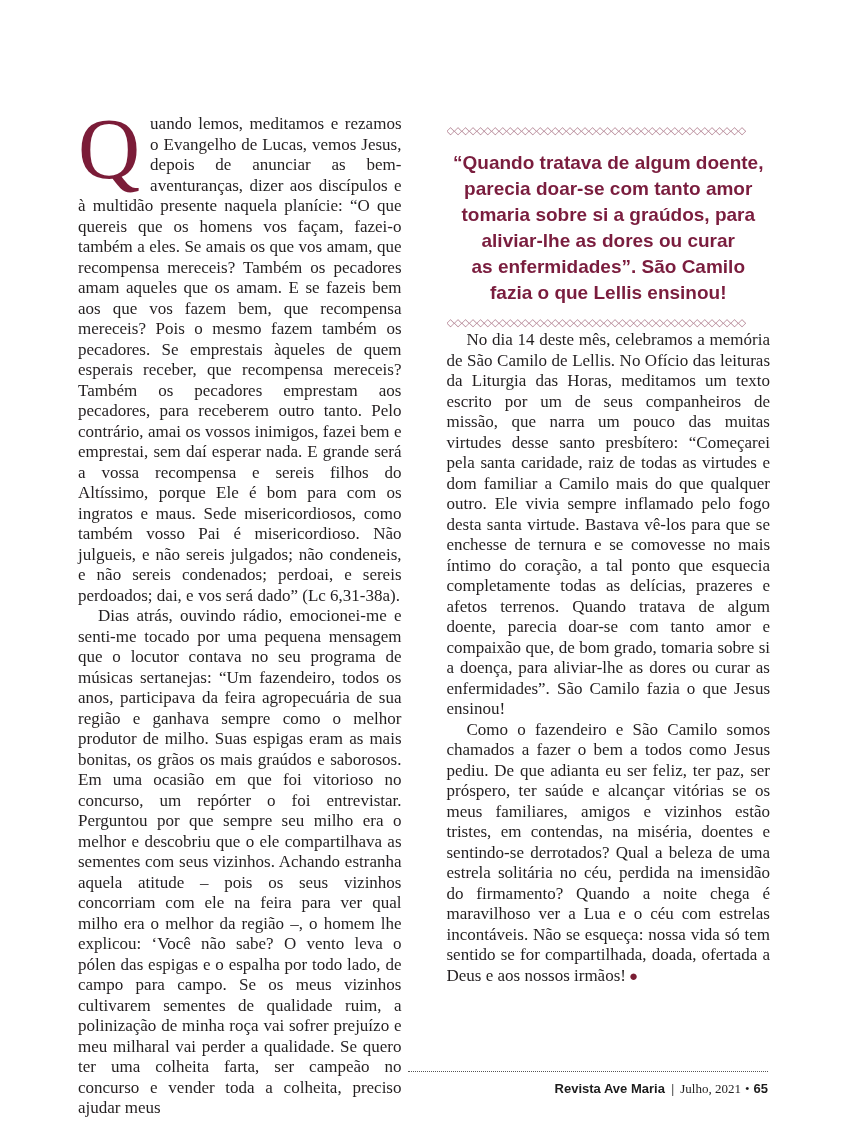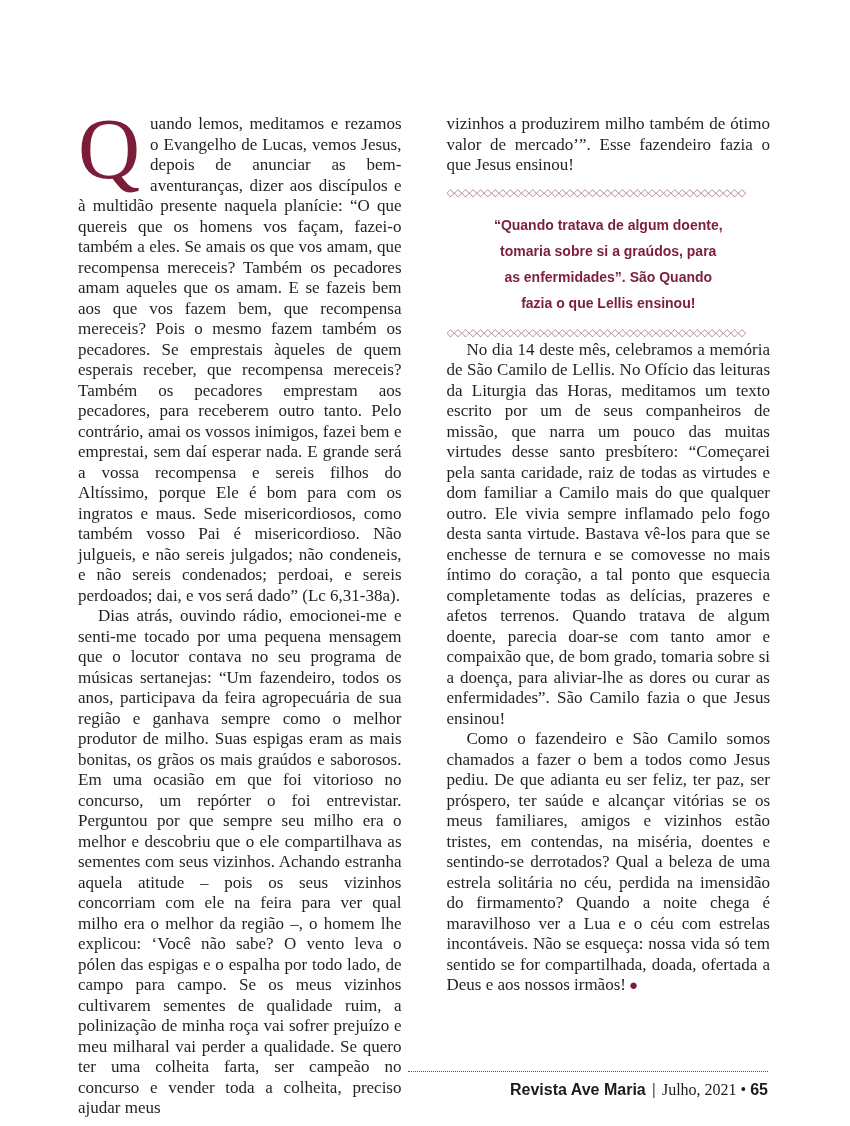--- a/index.html
+++ b/index.html
@@ -41,21 +41,21 @@
     letter-spacing:-0.6px;
     white-space:nowrap;
     overflow:hidden;
     text-align:left;
   }
   .pull-quote{
     margin:12px 0 10px 0;
     text-align:center;
     font-family:"Liberation Sans", sans-serif;
     font-weight:bold;
-    font-size:14px;
+    font-size:19px;
     line-height:26px;
     color:#7a1d3e;
   }
   .after-quote{margin-top:15px;}
   .para-gap{margin-top:0;}
   .end-mark{
     color:#7a1d34;
     font-size:15px;
     margin-left:3px;
     text-indent:0;
@@ -67,21 +67,21 @@
     right:82px;
     width:360px;
   }
   .footer-rule{
     border-top:1.5px dotted #555;
     height:0;
   }
   .footer-line{
     margin-top:9px;
     text-align:right;
-    font-size:16px;
+    font-size:13px;
     color:#1c1c1c;
     white-space:nowrap;
   }
   .footer-mag{
     font-family:"Liberation Sans", sans-serif;
     font-weight:bold;
   }
   .footer-div{
     color:#555;
     padding:0 6px;
@@ -100,28 +100,29 @@
 
 <div class="page">
   <div class="content">
 
     <div class="col">
       <p class="body"><span class="dropcap">Q</span><span>uando lemos, meditamos e rezamos o Evangelho de Lucas, vemos Jesus, depois de anunciar as bem-aventuranças, dizer aos discípulos e à multidão presente naquela planície: “O que quereis que os homens vos façam, fazei-o também a eles. Se amais os que vos amam, que recompensa mereceis? Também os pecadores amam aqueles que os amam. E se fazeis bem aos que vos fazem bem, que recompensa mereceis? Pois o mesmo fazem também os pecadores. Se emprestais àqueles de quem esperais receber, que recompensa mereceis? Também os pecadores emprestam aos pecadores, para receberem outro tanto. Pelo contrário, amai os vossos inimigos, fazei bem e emprestai, sem daí esperar nada. E grande será a vossa recompensa e sereis filhos do Altíssimo, porque Ele é bom para com os ingratos e maus. Sede misericordiosos, como também vosso Pai é misericordioso. Não julgueis, e não sereis julgados; não condeneis, e não sereis condenados; perdoai, e sereis perdoados; dai, e vos será dado” (Lc 6,31-38a).</span></p>
       <p class="body indent para-gap">Dias atrás, ouvindo rádio, emocionei-me e senti-me tocado por uma pequena mensagem que o locutor contava no seu programa de músicas sertanejas: “Um fazendeiro, todos os anos, participava da feira agropecuária de sua região e ganhava sempre como o melhor produtor de milho. Suas espigas eram as mais bonitas, os grãos os mais graúdos e saborosos. Em uma ocasião em que foi vitorioso no concurso, um repórter o foi entrevistar. Perguntou por que sempre seu milho era o melhor e descobriu que o ele compartilhava as sementes com seus vizinhos. Achando estranha aquela atitude – pois os seus vizinhos concorriam com ele na feira para ver qual milho era o melhor da região –, o homem lhe explicou: ‘Você não sabe? O vento leva o pólen das espigas e o espalha por todo lado, de campo para campo. Se os meus vizinhos cultivarem sementes de qualidade ruim, a polinização de minha roça vai sofrer prejuízo e meu milharal vai perder a qualidade. Se quero ter uma colheita farta, ser campeão no concurso e vender toda a colheita, preciso ajudar meus</p>
     </div>
 
     <div class="col">
-      <p class="body">vizinhos a produzirem milho também de ótimo valor de mercado’”. Esse fazendeiro fazia o que Jesus ensinou!</p>
 
       <div class="quote-sep">◇◇◇◇◇◇◇◇◇◇◇◇◇◇◇◇◇◇◇◇◇◇◇◇◇◇◇◇◇◇◇◇◇◇◇◇◇◇◇◇</div>
 
       <div class="pull-quote">
         <div>“Quando tratava de algum doente,</div>
+        <div>parecia doar-se com tanto amor</div>
         <div>tomaria sobre si a graúdos, para</div>
-        <div>as enfermidades”. São Quando</div>
+        <div>aliviar-lhe as dores ou curar</div>
+        <div>as enfermidades”. São Camilo</div>
         <div>fazia o que Lellis ensinou!</div>
       </div>
 
       <div class="quote-sep" style="margin-top:0;">◇◇◇◇◇◇◇◇◇◇◇◇◇◇◇◇◇◇◇◇◇◇◇◇◇◇◇◇◇◇◇◇◇◇◇◇◇◇◇◇</div>
 
       <p class="body indent after-quote">No dia 14 deste mês, celebramos a memória de São Camilo de Lellis. No Ofício das leituras da Liturgia das Horas, meditamos um texto escrito por um de seus companheiros de missão, que narra um pouco das muitas virtudes desse santo presbítero: “Começarei pela santa caridade, raiz de todas as virtudes e dom familiar a Camilo mais do que qualquer outro. Ele vivia sempre inflamado pelo fogo desta santa virtude. Bastava vê-los para que se enchesse de ternura e se comovesse no mais íntimo do coração, a tal ponto que esquecia completamente todas as delícias, prazeres e afetos terrenos. Quando tratava de algum doente, parecia doar-se com tanto amor e compaixão que, de bom grado, tomaria sobre si a doença, para aliviar-lhe as dores ou curar as enfermidades”. São Camilo fazia o que Jesus ensinou!</p>
 
       <p class="body indent para-gap"><span>Como o fazendeiro e São Camilo somos chamados a fazer o bem a todos como Jesus pediu. De que adianta eu ser feliz, ter paz, ser próspero, ter saúde e alcançar vitórias se os meus familiares, amigos e vizinhos estão tristes, em contendas, na miséria, doentes e sentindo-se derrotados? Qual a beleza de uma estrela solitária no céu, perdida na imensidão do firmamento? Quando a noite chega é maravilhoso ver a Lua e o céu com estrelas incontáveis. Não se esqueça: nossa vida só tem sentido se for compartilhada, doada, ofertada a Deus e aos nossos irmãos!</span><span class="end-mark">●</span></p>
     </div>
 

